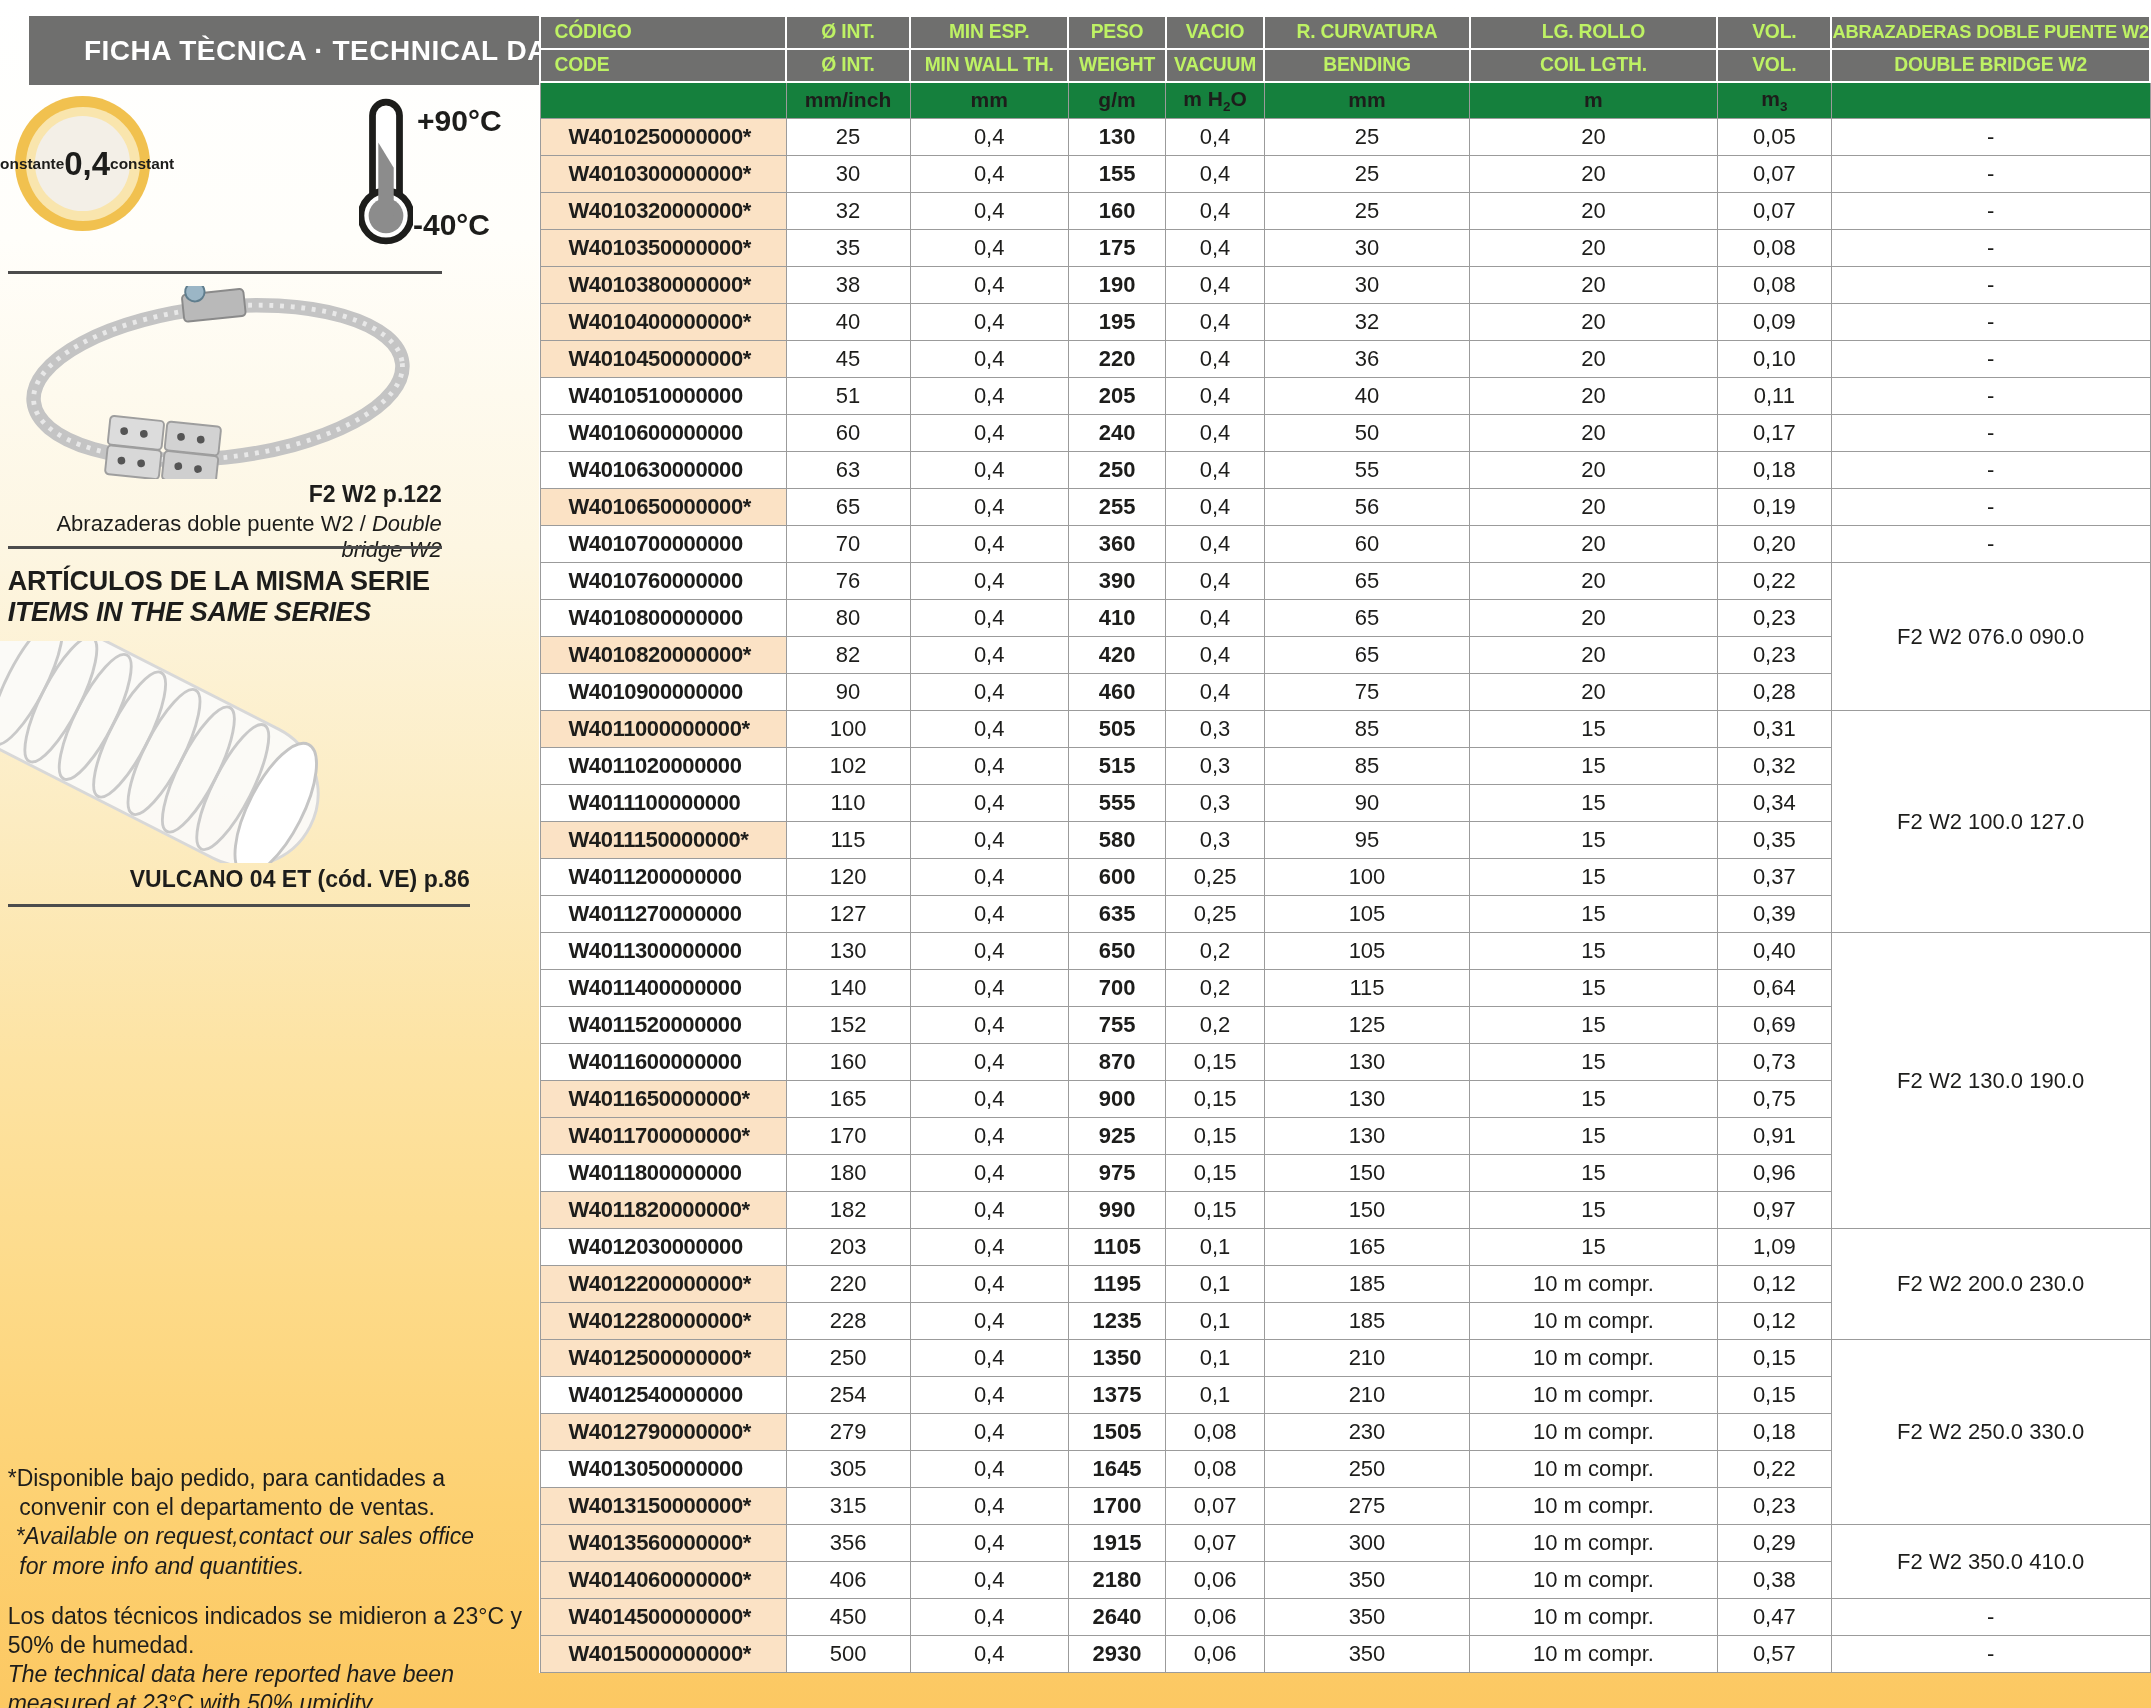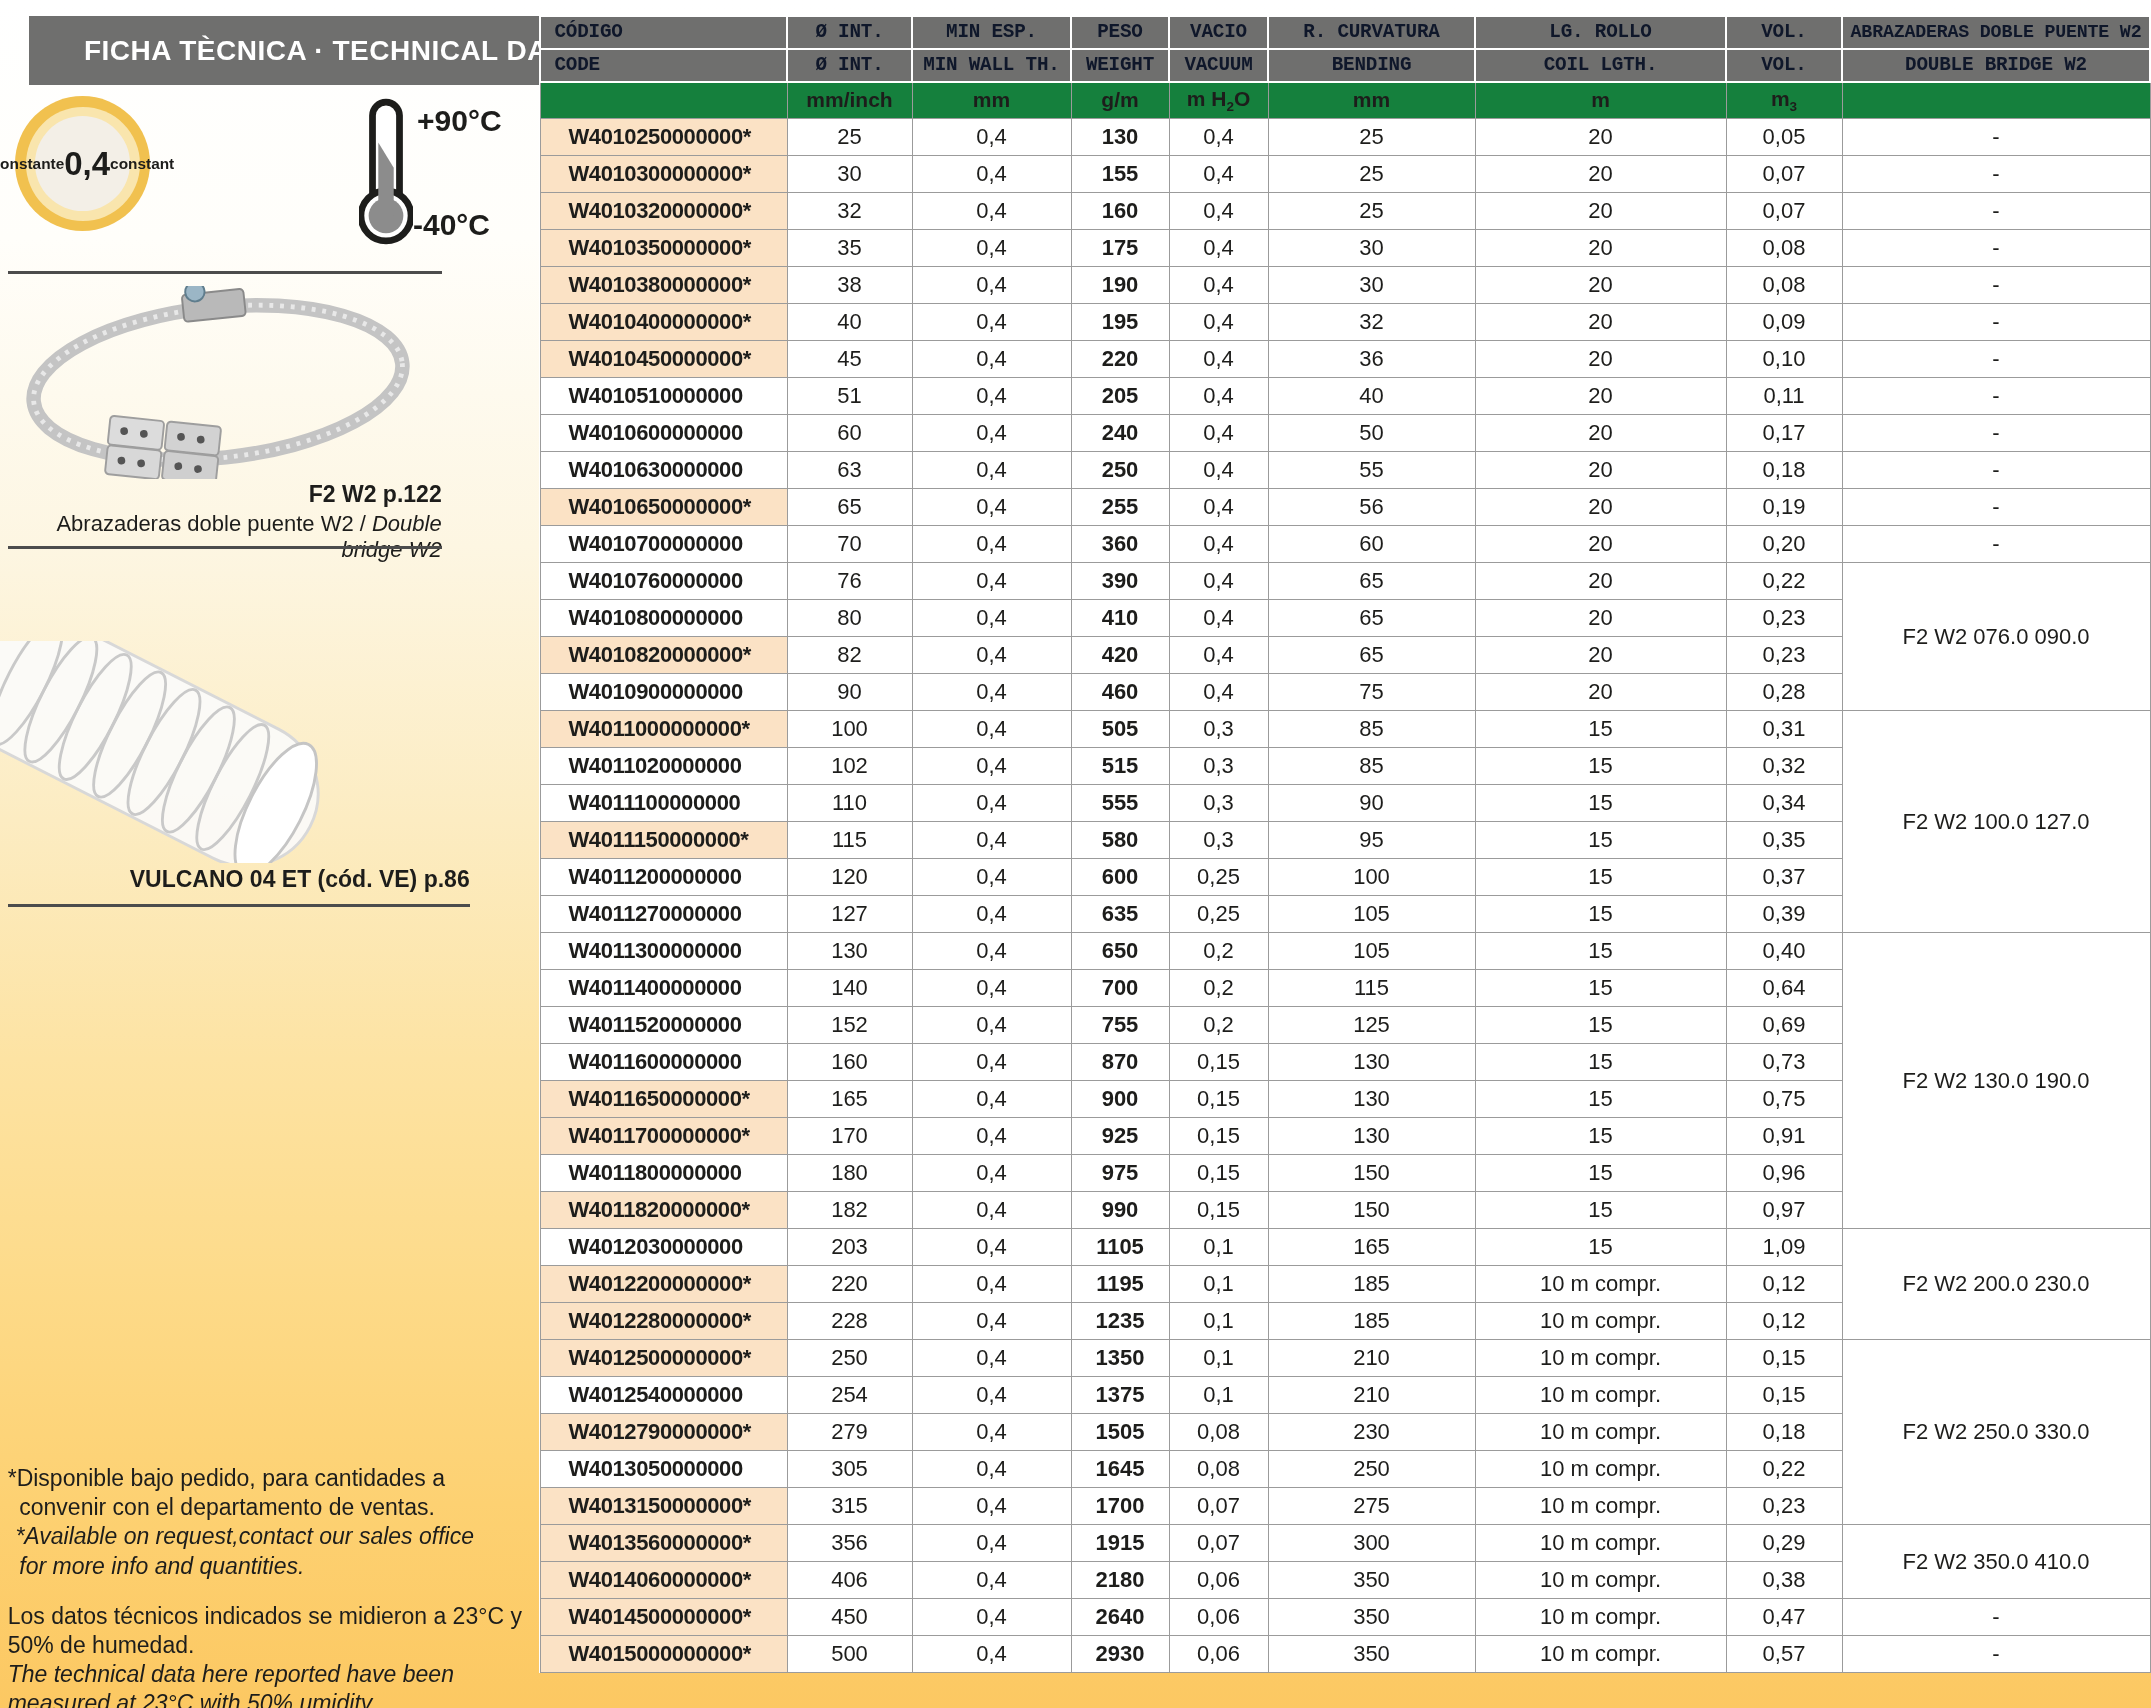--- a/index.html
+++ b/index.html
@@ -42,22 +42,22 @@
     font-size:23px; font-weight:700; }
   .footnotes { position:absolute; left:7.7px; top:1464px; width:521px; font-size:23px; line-height:1.27; }
   .fn-indent1 { padding-left:11.6px; }
   .fn-it { font-style:italic; }
   .fn-indent2 { padding-left:7.7px; }
   .fn-gap { margin-top:21px; }
   
   .spec-table { position:absolute; left:539px; top:14.5px; border-collapse:collapse; table-layout:fixed;
     background:#fff; }
   .spec-table th, .spec-table td { overflow:hidden; white-space:nowrap; }
-  th.dark { background:#6f6f6e; color:#0f172a; border:2.9px solid #fff; font-size:19.3px; font-weight:700;
-    height:33px; text-align:center; letter-spacing:-0.2px;font-family:Liberation Mono, monospace; }
+  th.dark { background:#6f6f6e; color:#bef264; border:2.9px solid #fff; font-size:19.3px; font-weight:700;
+    height:33px; text-align:center; letter-spacing:-0.2px; }
   th.dark.left { text-align:left; padding-left:13.5px; }
   th.dark.tight { font-size:18.3px; }
   th.unit { background:#15803d; border:1px solid #9b9b9b; font-size:21px; font-weight:700;
     height:37px; text-align:center; color:#1d1d1b; }
   th.unit sub { font-size:13.5px; }
   .spec-table td { border:1px solid #9b9b9b; font-size:22px; height:37px; text-align:center; background:#fff; }
   td.code { text-align:left; padding-left:28px; font-weight:700; letter-spacing:-0.4px;margin-left:24px; }
   td.highlight { background:#fbe2c5; }
   td.weight { font-weight:700; }
   tr.group-start td { border-top:1.9px solid #6f6f6e; }
@@ -117,20 +117,24 @@
 
   <div class="ref-block">
     <div class="ref-title">F2 W2  p.122</div>
     <div class="ref-caption">
       <span>Abrazaderas doble puente W2 / </span><span class="it">Double bridge W2</span>
     </div>
   </div>
 
   <div class="rule rule2"></div>
 
+  <div class="series">
+    <div class="series-es">ARTÍCULOS DE LA MISMA SERIE</div>
+    <div class="series-en">ITEMS IN THE SAME SERIES</div>
+  </div>
 
   <svg class="hose" width="328" height="222" viewBox="0 0 340 230">
     <g transform="rotate(27 170 115)">
       <rect x="-60" y="40" width="400" height="150" rx="75" fill="#fbfbfb" fill-opacity="0.9" stroke="#d8d8d8" stroke-width="3"></rect>
       <g fill="none" stroke="#c9c9c9" stroke-width="3">
         <ellipse cx="10" cy="115" rx="20" ry="72"></ellipse>
         <ellipse cx="50" cy="115" rx="20" ry="72"></ellipse>
         <ellipse cx="90" cy="115" rx="20" ry="72"></ellipse>
         <ellipse cx="130" cy="115" rx="20" ry="72"></ellipse>
         <ellipse cx="170" cy="115" rx="20" ry="72"></ellipse>

